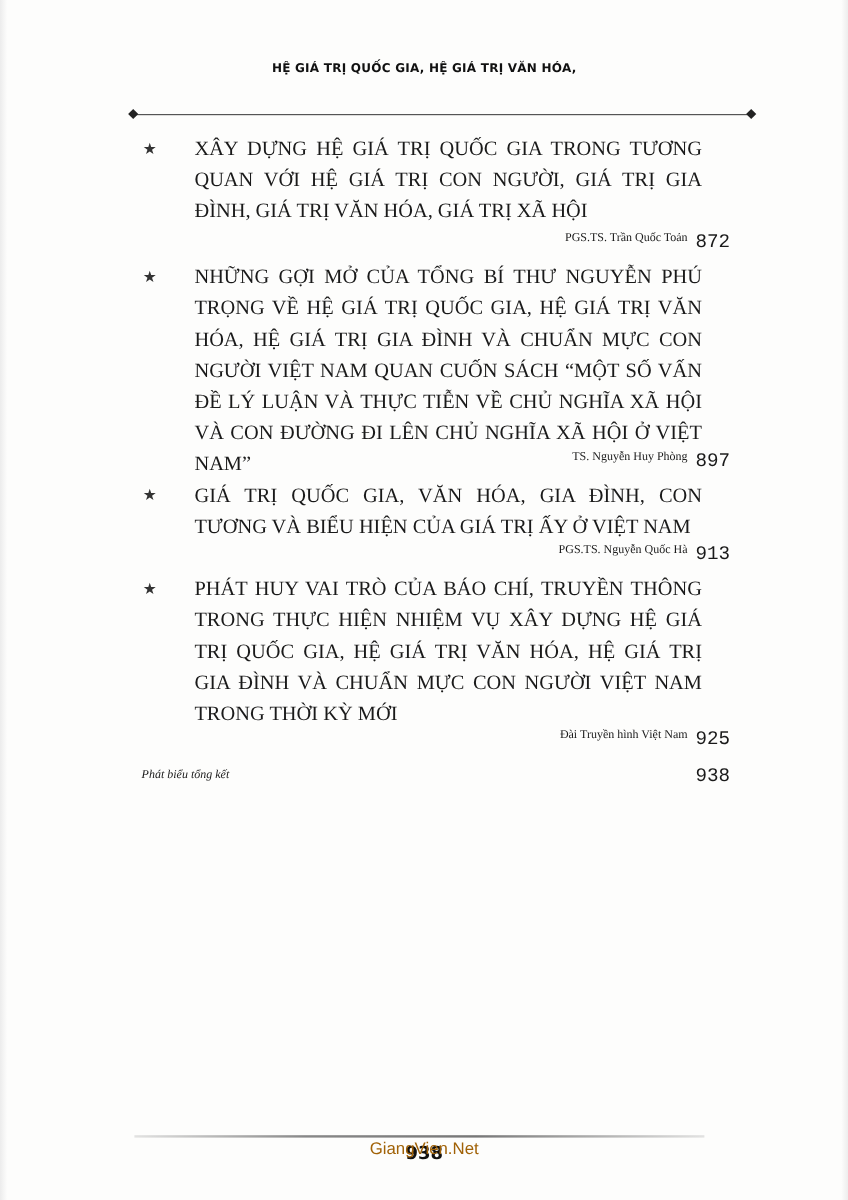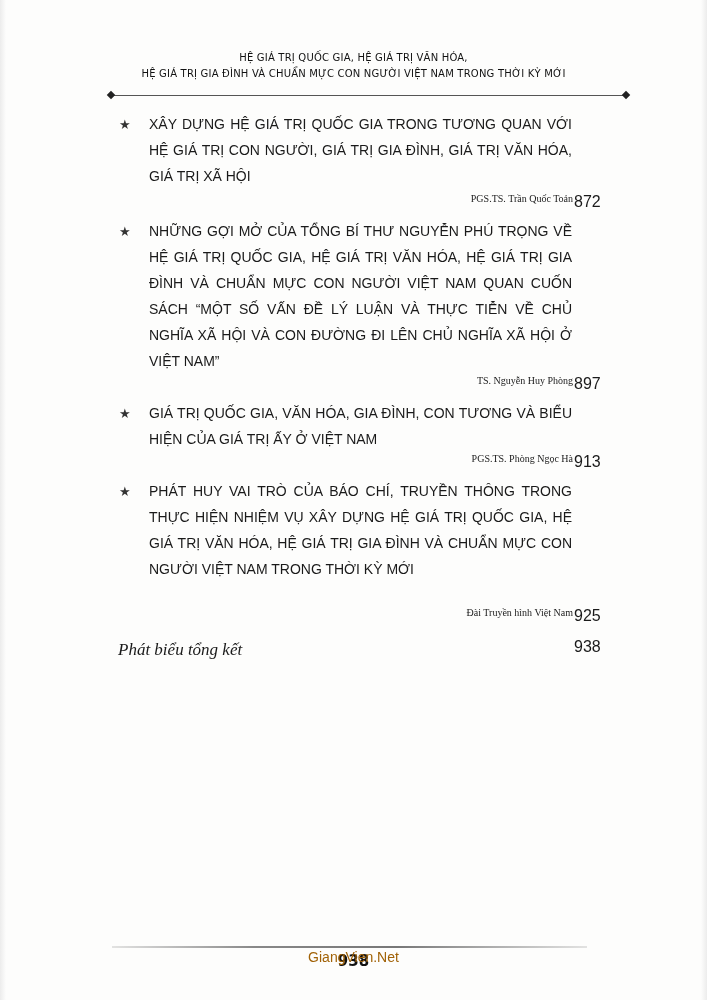--- a/index.html
+++ b/index.html
@@ -5,68 +5,67 @@
   html, body { margin:0; padding:0; }
   body {
     width:707px; height:1000px; background:#fdfdfc; position:relative; overflow:hidden;
     font-family:"DejaVu Serif", "Liberation Serif", serif; color:#1a1a1a;
   }
   .edge-shadow { position:absolute; top:0; bottom:0; width:6px; }
   .edge-left { left:0; background:linear-gradient(to right,#ececec,#fdfdfc); }
   .edge-right { right:0; background:linear-gradient(to left,#ececec,#fdfdfc); }
   .header {
     position:absolute; left:0; right:0; top:50px; text-align:center;
-    font-family:"DejaVu Sans", "Liberation Sans", sans-serif; font-weight:normal;
+    font-family:"DejaVu Sans", "Liberation Sans", sans-serif; font-weight:bold;
     font-size:10px; letter-spacing:0.2px; line-height:16px; color:#111;
   }
   .header-rule { position:absolute; left:110px; width:517px; top:95px; height:1px; background:#555; }
   .header-dot { position:absolute; top:92px; width:6px; height:6px; background:#222; transform:rotate(45deg); }
   .toc { position:absolute; left:0; top:0; width:707px; }
   .entry-title {
-    position:absolute; left:149px; width:423px; font-size:14px; line-height:26px;
-    text-align:justify; text-align-last:left; font-family:Liberation Sans, sans-serif;
+    position:absolute; left:162px; width:423px; font-size:17px; line-height:26px;
+    text-align:justify; text-align-last:left; font-family:Liberation Serif, serif;
   }
   .star { position:absolute; left:119px; font-size:13px; color:#333; font-family:"DejaVu Sans", sans-serif; }
   .author { position:absolute; right:134px; font-size:10px; font-family:"Liberation Serif", serif; text-align:right; white-space:nowrap; }
-  .page { position:absolute; right:93px; font-size:16px; font-family:Liberation Sans, sans-serif; text-align:left; width:40px; }
-  .closing { position:absolute; left:118px; font-size:17px; font-style:italic; font-family:"Liberation Serif", serif; }
+  .page { position:absolute; right:93px; font-size:16px; font-family:Liberation Mono, monospace; text-align:center; width:40px; }
+  .closing { position:absolute; left:118px; font-size:10px; font-style:italic; font-family:"Liberation Serif", serif; }
   .footer-rule { position:absolute; left:112px; width:475px; top:946px; height:2px;
     background:linear-gradient(to right, rgba(120,120,120,0.2), #888 30%, #777 60%, rgba(120,120,120,0.2)); }
   .folio { position:absolute; top:952px; left:0; right:0; text-align:center; font-size:15px; font-weight:bold; font-family:"DejaVu Sans", sans-serif; color:#111; }
   .watermark { position:absolute; top:949px; left:0; right:0; text-align:center; font-size:14px; color:#a16207; font-family:"Liberation Sans", sans-serif; }
 </style>
 </head>
 <body>
 
 <div class="edge-shadow edge-left"></div>
 <div class="edge-shadow edge-right"></div>
 
 <div class="header">
   <div>HỆ GIÁ TRỊ QUỐC GIA, HỆ GIÁ TRỊ VĂN HÓA,</div>
-  <div>HỆ GIÁ TRỊ GIA ĐÌNH VÀ CHUẨN MỰC CON NGƯỜI VIỆT NAM TRONG THỜI KỲ MỚI</div>
 </div>
 <div class="header-rule"></div>
 <div class="header-dot" style="left:108px"></div>
 <div class="header-dot" style="left:623px"></div>
 
 <div class="toc">
 
   <span class="star" style="top:117px">★</span>
   <div class="entry-title" style="top:111px">XÂY DỰNG HỆ GIÁ TRỊ QUỐC GIA TRONG TƯƠNG QUAN VỚI HỆ GIÁ TRỊ CON NGƯỜI, GIÁ TRỊ GIA ĐÌNH, GIÁ TRỊ VĂN HÓA, GIÁ TRỊ XÃ HỘI</div>
   <span class="author" style="top:193px">PGS.TS. Trần Quốc Toản</span>
   <span class="page" style="top:193px">872</span>
 
   <span class="star" style="top:224px">★</span>
   <div class="entry-title" style="top:218px">NHỮNG GỢI MỞ CỦA TỔNG BÍ THƯ NGUYỄN PHÚ TRỌNG VỀ HỆ GIÁ TRỊ QUỐC GIA, HỆ GIÁ TRỊ VĂN HÓA, HỆ GIÁ TRỊ GIA ĐÌNH VÀ CHUẨN MỰC CON NGƯỜI VIỆT NAM QUAN CUỐN SÁCH “MỘT SỐ VẤN ĐỀ LÝ LUẬN VÀ THỰC TIỄN VỀ CHỦ NGHĨA XÃ HỘI VÀ CON ĐƯỜNG ĐI LÊN CHỦ NGHĨA XÃ HỘI Ở VIỆT NAM”</div>
   <span class="author" style="top:375px">TS. Nguyễn Huy Phòng</span>
   <span class="page" style="top:375px">897</span>
 
   <span class="star" style="top:406px">★</span>
   <div class="entry-title" style="top:400px">GIÁ TRỊ QUỐC GIA, VĂN HÓA, GIA ĐÌNH, CON TƯƠNG VÀ BIỂU HIỆN CỦA GIÁ TRỊ ẤY Ở VIỆT NAM</div>
-  <span class="author" style="top:453px">PGS.TS. Phòng Ngọc Hà</span>
+  <span class="author" style="top:453px">PGS.TS. Nguyễn Quốc Hà</span>
   <span class="page" style="top:453px">913</span>
 
   <span class="star" style="top:484px">★</span>
   <div class="entry-title" style="top:478px">PHÁT HUY VAI TRÒ CỦA BÁO CHÍ, TRUYỀN THÔNG TRONG THỰC HIỆN NHIỆM VỤ XÂY DỰNG HỆ GIÁ TRỊ QUỐC GIA, HỆ GIÁ TRỊ VĂN HÓA, HỆ GIÁ TRỊ GIA ĐÌNH VÀ CHUẨN MỰC CON NGƯỜI VIỆT NAM TRONG THỜI KỲ MỚI</div>
   <span class="author" style="top:607px">Đài Truyền hình Việt Nam</span>
   <span class="page" style="top:607px">925</span>
 
   <span class="closing" style="top:640px">Phát biểu tổng kết</span>
   <span class="page" style="top:638px">938</span>
 </div>

